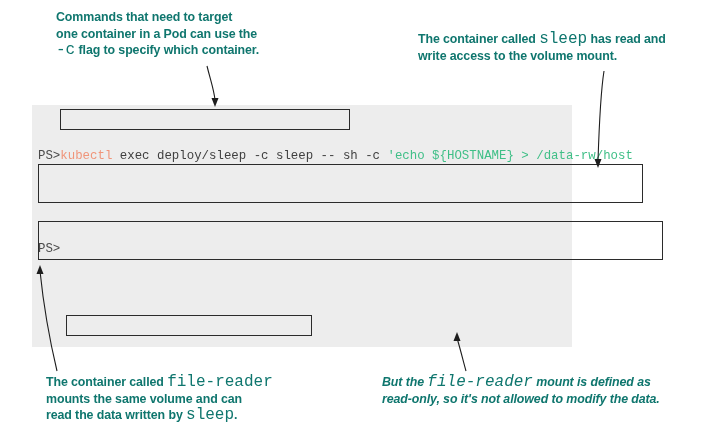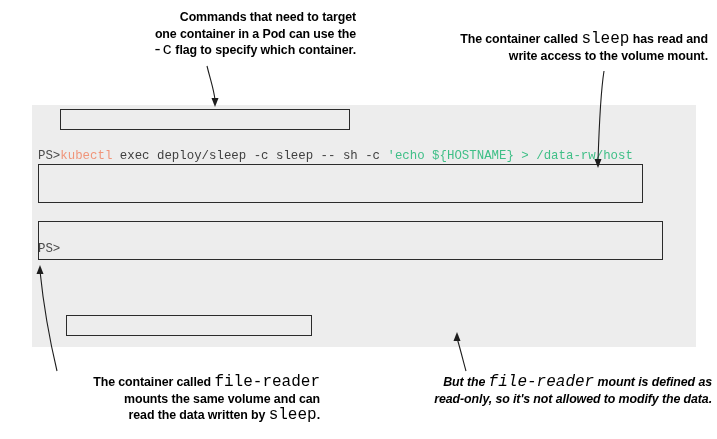--- a/index.html
+++ b/index.html
@@ -11,47 +11,46 @@
     overflow:hidden;
     -webkit-font-smoothing:antialiased;
   }
   
   .callout{
     position:absolute;
     font-family:"Liberation Sans", sans-serif;
     font-weight:bold;
     font-size:12.4px;
     line-height:16.6px;
-    color:#000000;
+    color:#0f766e;
     letter-spacing:-0.1px;
     white-space:pre-line;
-    text-align:right;
   }
   .callout .mono{
     font-family:"Liberation Mono", monospace;
     font-weight:normal;
     font-size:16px;
     letter-spacing:0;
   }
   #callout-top-left{ left:56px; top:9px; width:300px; }
   #callout-top-right{ left:418px; top:31px; width:290px; }
-  #callout-bottom-left{ left:30px; top:374px; width:290px; }
+  #callout-bottom-left{ left:46px; top:374px; width:290px; }
   #callout-bottom-right{ left:382px; top:374px; width:330px;font-style:italic; }
 
   
   #leaders{
     position:absolute;left:0;top:0;width:717px;height:439px;
     pointer-events:none;
   }
 
   
   #terminal{
     position:absolute;
     left:32px; top:105px;
-    width:664px; height:242px;
+    width:540px; height:242px;
     background:#ededed;
   }
   .term-lines{
     position:absolute;
     left:6px; top:5px;
     font-family:"Liberation Mono", monospace;
     font-size:12.4px;
     line-height:18.6px;
     white-space:pre;
     color:#3c3c3c;

